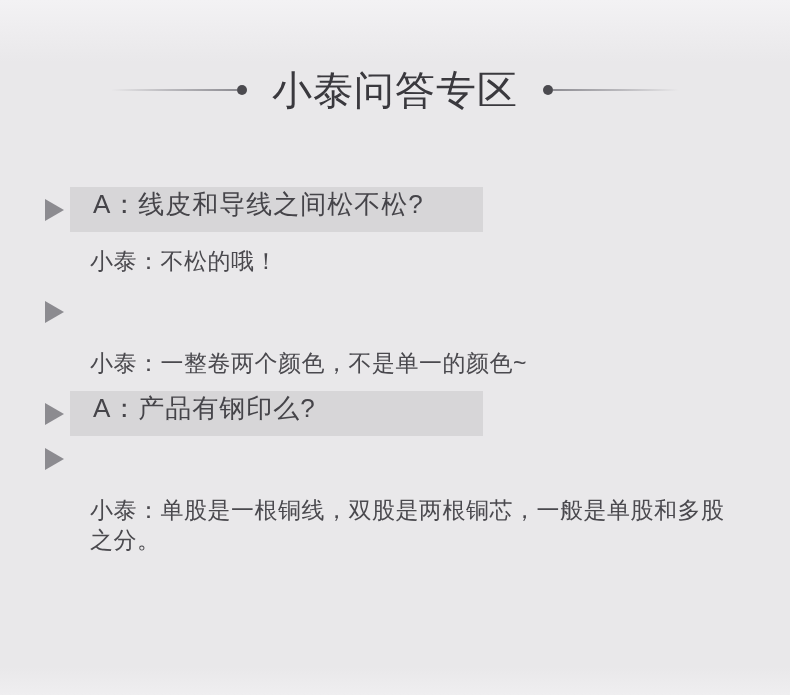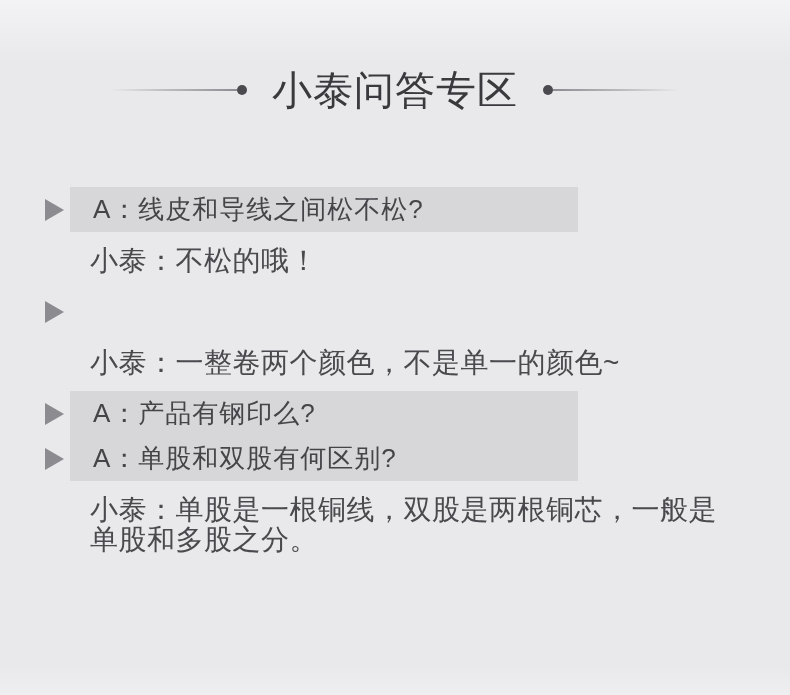--- a/index.html
+++ b/index.html
@@ -56,38 +56,38 @@
     width: 0;
     height: 0;
     border-top: 11px solid transparent;
     border-bottom: 11px solid transparent;
     border-left: 19px solid #8c8b90;
     margin-right: 6px;
     flex: none;
   }
   .q-bar {
     box-sizing: border-box;
-    width: 508px;
+    width: 413px;
     height: 45px;
     background: #d7d6d8;
     display: flex;
-    align-items: center;
+    align-items: flex-start;
     padding-left: 23px;
     flex: none;
   }
   .q-text {
     font-size: 26px;
     letter-spacing: 1px;
     color: #454449;
     white-space: nowrap;
   }
   .a-text {
     margin: 14px 0 13px 90px;
     width: 650px;
-    font-size: 28px;
+    font-size: 23px;
     letter-spacing: 0.5px;
     line-height: 30px;
     color: #4a494e;
   }
 </style>
 </head>
 <body>
 
 <div class="page">
 
@@ -123,21 +123,18 @@
         <span class="arrow-icon"></span>
         <div class="q-bar">
           <span class="q-text">A：产品有钢印么?</span>
         </div>
       </div>
     </section>
 
     <section class="qa-item">
       <div class="q-row">
         <span class="arrow-icon"></span>
-        <div class="q-bar">
-          <span class="q-text">A：单股和双股有何区别?</span>
-        </div>
       </div>
       <p class="a-text">小泰：单股是一根铜线，双股是两根铜芯，一般是单股和多股之分。</p>
     </section>
 
   </main>
 </div>
 
 </body></html>

